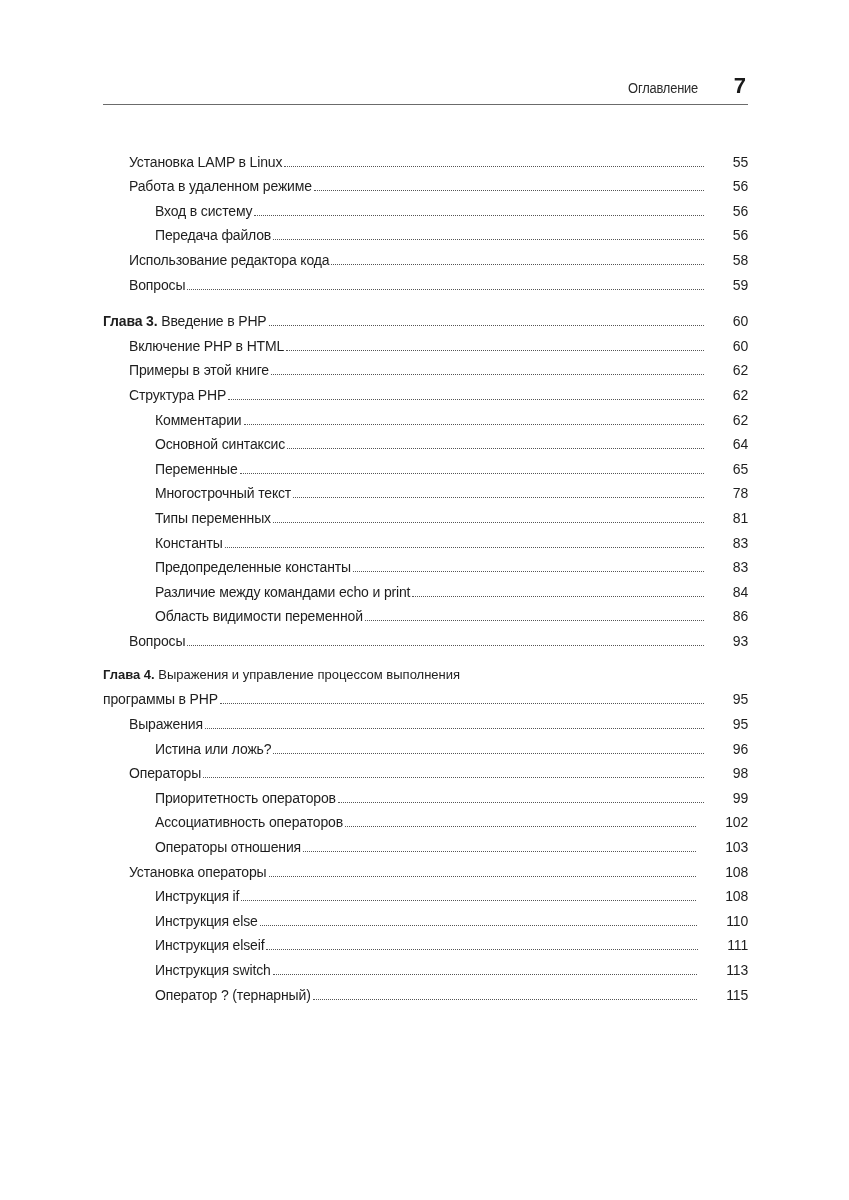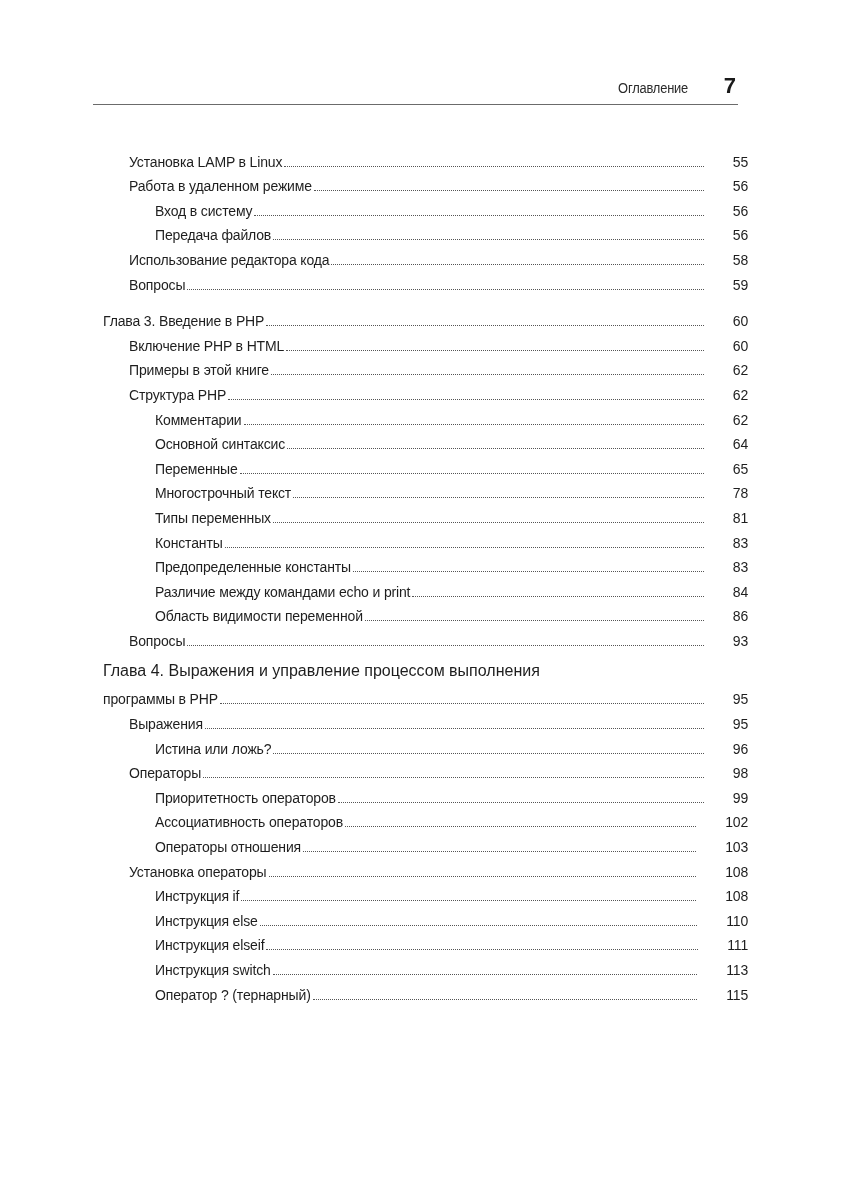--- a/index.html
+++ b/index.html
@@ -1,34 +1,34 @@
 <!DOCTYPE html>
 <html><head>
 <meta charset="utf-8">
 <style>
   html, body { margin: 0; padding: 0; background: #ffffff; }
   body { width: 849px; height: 1200px; position: relative; overflow: hidden;
          font-family: "Liberation Sans", "DejaVu Sans", sans-serif; color: #1e1e1e; }
-  .header { position: absolute; left: 93px; top: 70px; width: 645px; height: 34px;
+  .header { position: absolute; left: 103px; top: 70px; width: 645px; height: 34px;
             border-bottom: 1.5px solid #6b6b6b; }
   .header-title { position: absolute; right: 50px; top: 10px; font-size: 14px;
                   color: #2a2a2a; letter-spacing: -0.2px; transform: scaleX(0.92); transform-origin: right; }
   .header-page { position: absolute; right: 2px; top: 3px; font-size: 22px; font-weight: bold; color: #1a1a1a; }
   .toc { position: absolute; left: 103px; top: 146px; width: 645px; }
   .entry { position: relative; height: 24.6px; display: flex; align-items: flex-end;
            font-size: 14px; line-height: 18px; }
   .entry .label { white-space: nowrap; background: #fff; padding-right: 1px; letter-spacing: -0.15px; }
   .entry .leader { flex: 1; border-bottom: 1.4px dotted #555; margin: 0 1px 4px 1px; height: 0; }
   .entry .page { white-space: nowrap; letter-spacing: -0.2px; padding-left: 28px; }
   .lvl0 { padding-left: 0; }
   .lvl1 { padding-left: 26px; }
   .lvl2 { padding-left: 52px; }
-  .chap-prefix { font-weight: normal; }
+  .chap-prefix { font-weight: bold; }
   .gap { height: 12px; }
-  .chap-line1 { height: 22px; display: flex; font-size: 16px; line-height: 18px; }
+  .chap-line1 { height: 22px; display: flex; align-items: flex-end; font-size: 13px; line-height: 18px; }
 </style>
 </head>
 <body>
 
 <div class="header">
   <span class="header-title">Оглавление</span>
   <span class="header-page">7</span>
 </div>
 
 <div class="toc">

